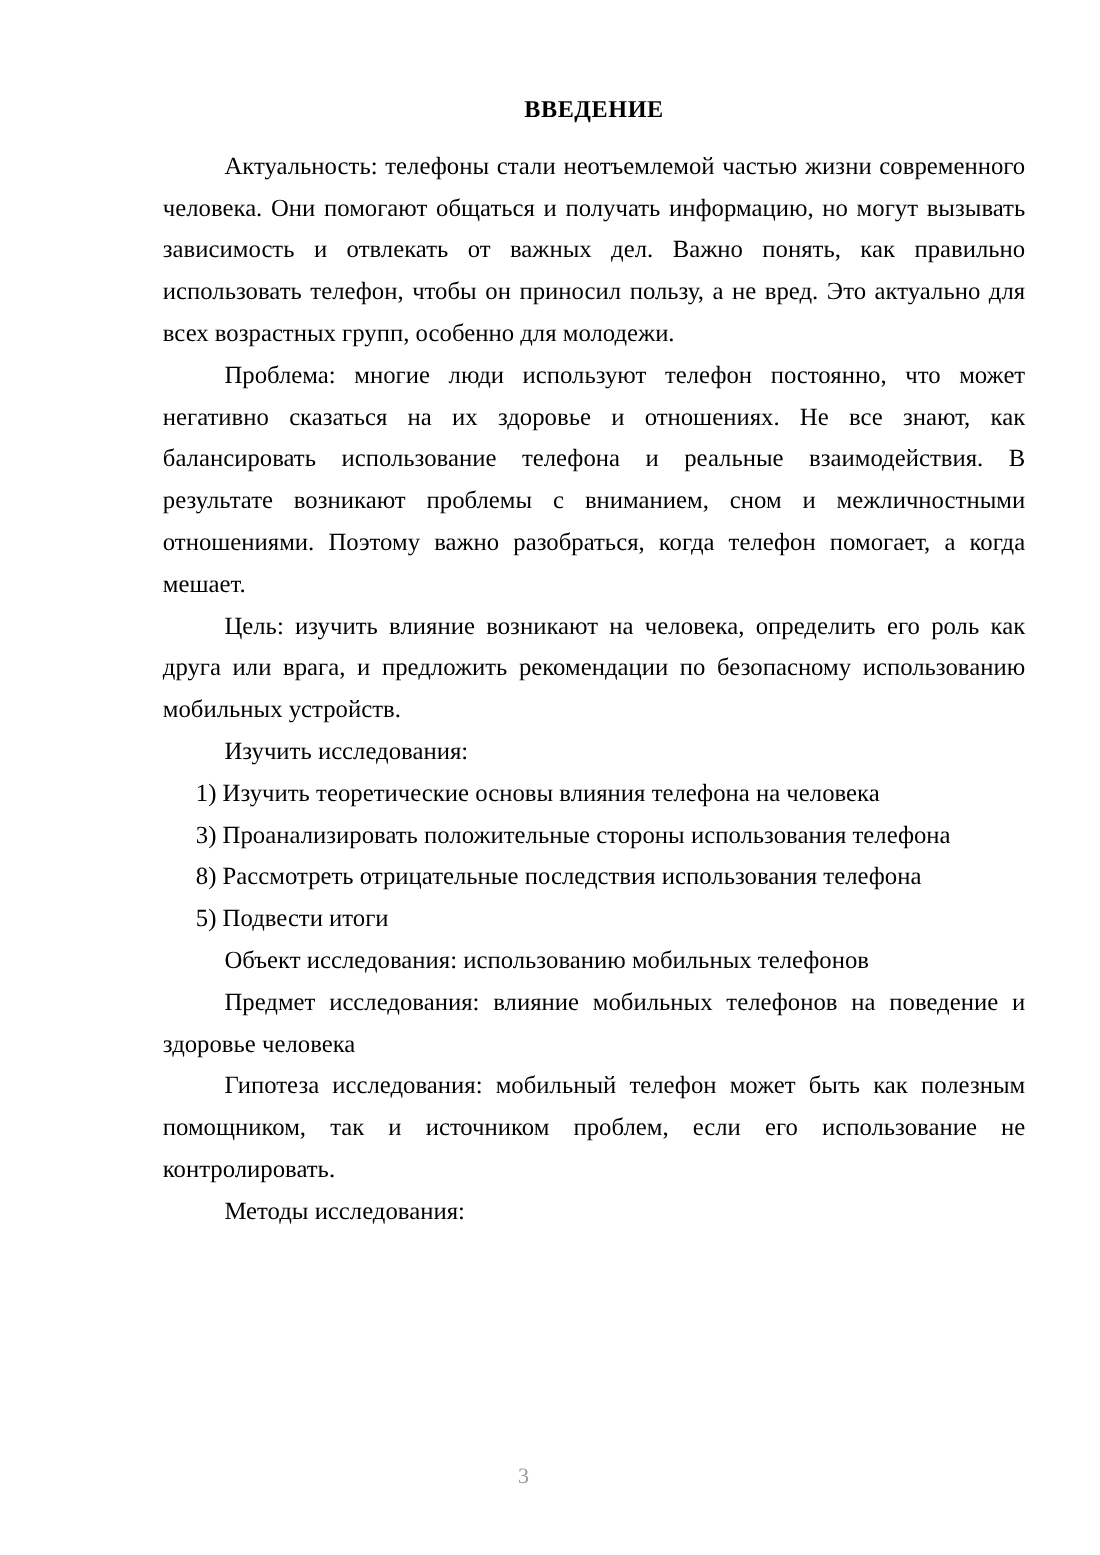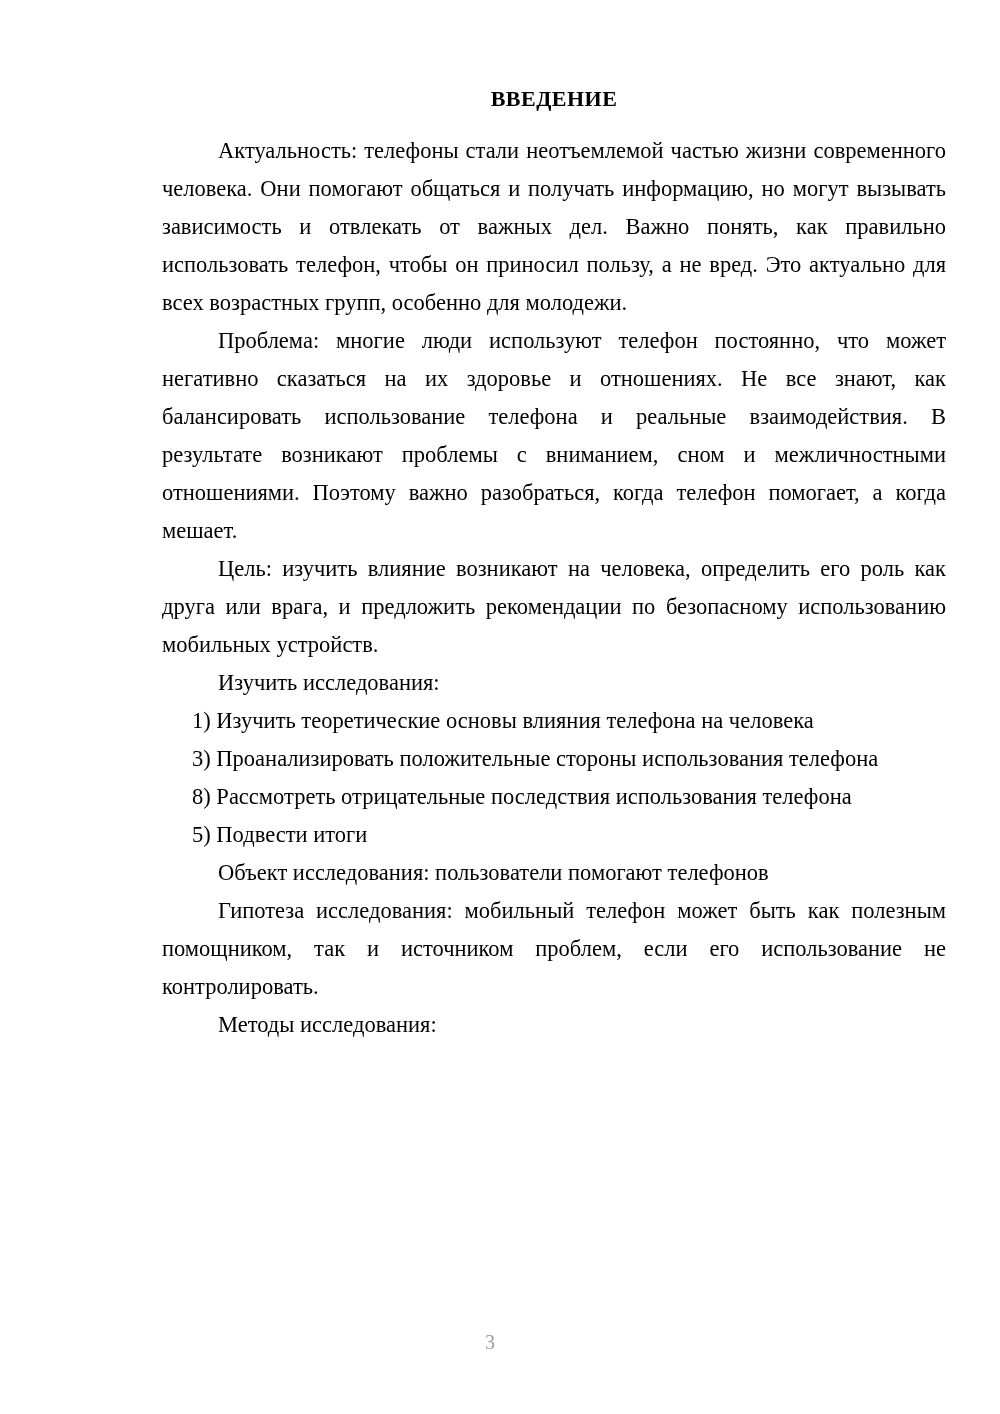--- a/index.html
+++ b/index.html
@@ -10,21 +10,20 @@
   }
   .page {
     position: relative;
     width: 952px;
     height: 1414px;
     background: #ffffff;
     box-sizing: border-box;
     font-family: "Liberation Serif", "DejaVu Serif", serif;
     color: #000000;
     overflow: hidden;
-    margin-left: 14px;
   }
   .content {
     position: absolute;
     left: 148px;
     top: 88px;
     width: 784px;
   }
   .doc-title {
     font-size: 22px;
     font-weight: bold;
@@ -86,22 +85,23 @@
 
     <p class="list-item nojust">1) Изучить теоретические основы влияния телефона на человека</p>
 
     <p class="list-item">3) Проанализировать положительные стороны использования телефона</p>
 
     <p class="list-item nojust">8) Рассмотреть отрицательные последствия использования телефона</p>
 
 
     <p class="list-item nojust">5) Подвести итоги</p>
 
-    <p class="para tight">Объект исследования: пользователи помогают телефонов</p>
+    <p class="para tight">Объект исследования: использованию мобильных телефонов</p>
 
+    <p class="para">Предмет исследования: влияние мобильных телефонов на поведение и здоровье человека</p>
 
     <p class="para">Гипотеза исследования: мобильный телефон может быть как полезным помощником, так и источником проблем, если его использование не контролировать.</p>
 
     <p class="para tight">Методы исследования:</p>
 
   </div>
 
   <div class="page-number">3</div>
 
 </div>

